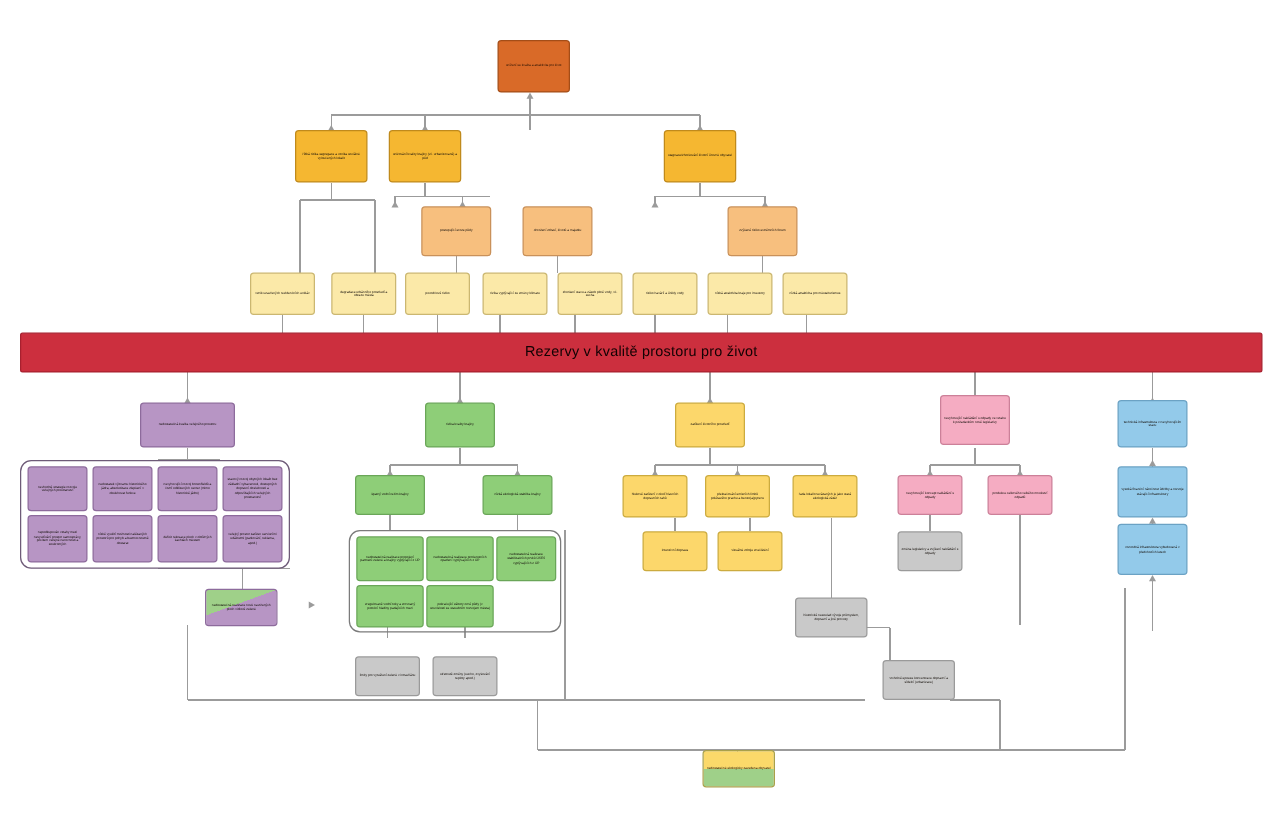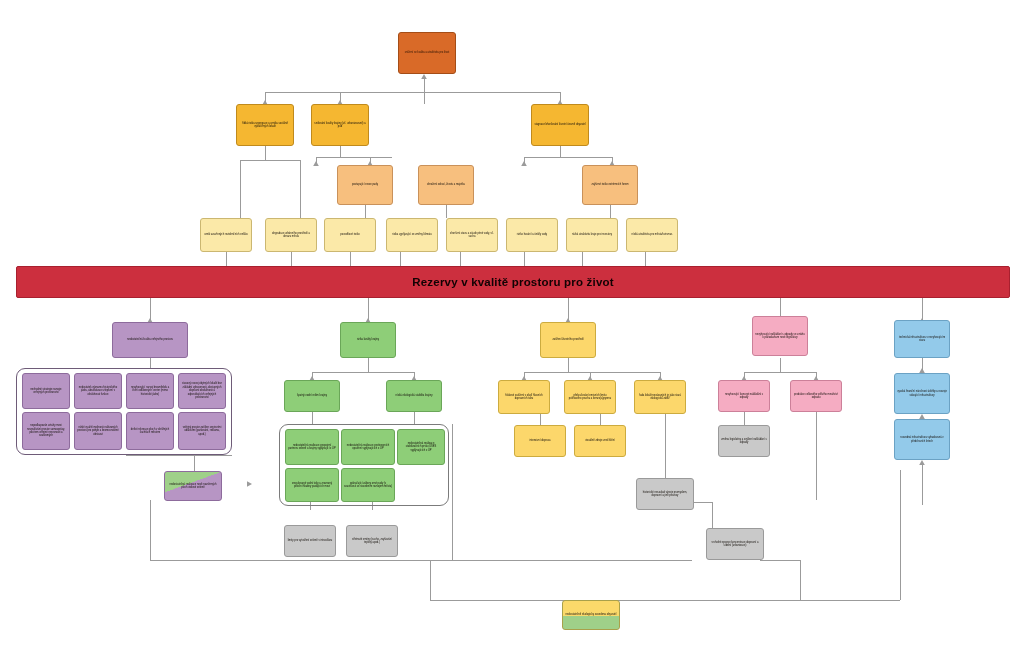--- a/index.html
+++ b/index.html
@@ -53,21 +53,21 @@
 
   
   #banner{
     position:absolute;
     left:16px; top:266px;
     width:992px; height:30px;
     background:#cc2f3e;
     border:1px solid #a8202f;
     border-radius:2px;
     display:flex; align-items:center; justify-content:center;
-    font-size:11.5px; font-weight:bold; color:#120203;
+    font-size:11.5px; font-weight:normal; color:#120203;
     letter-spacing:.2px;
   }
 
   
   .group{
     position:absolute;
     box-sizing:border-box;
     border:1px solid #6e5b78;
     border-radius:9px;
     background:transparent;

